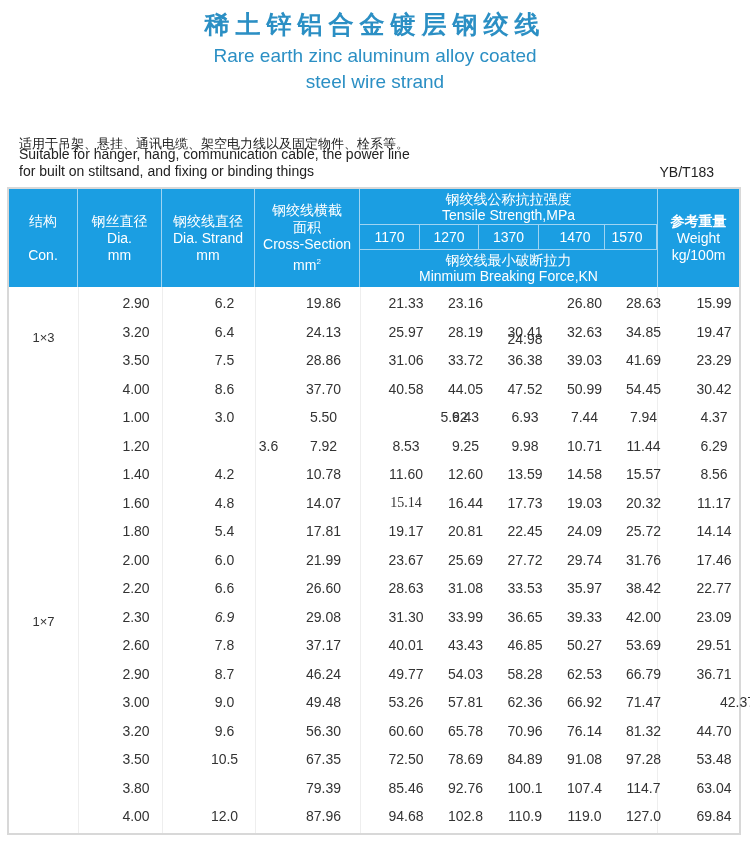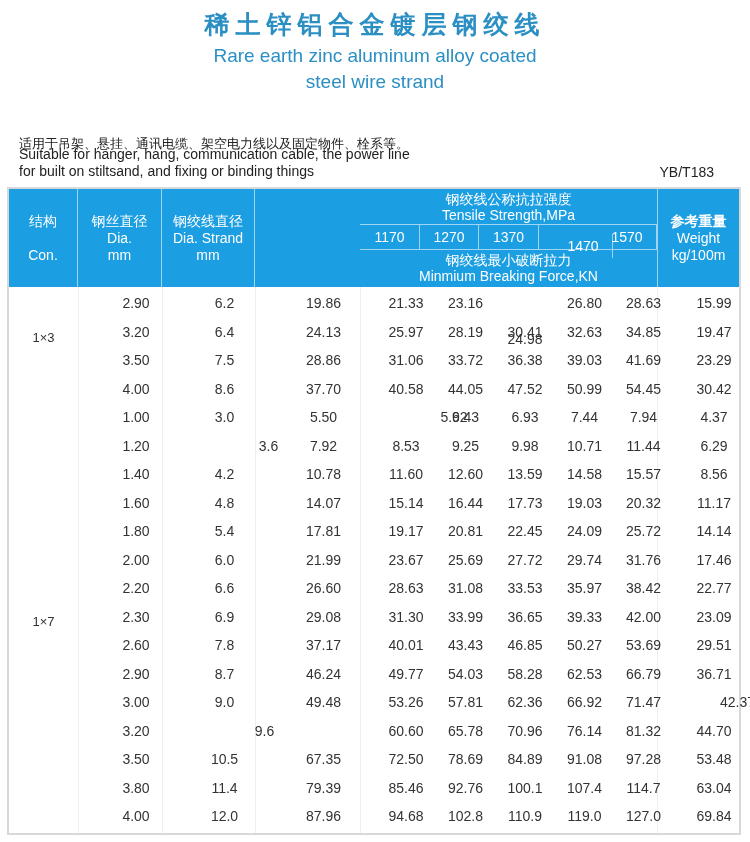--- a/index.html
+++ b/index.html
@@ -66,30 +66,36 @@
     <div class="hcell" style="left:69px;width:84px;">
       <div class="cn">钢丝直径</div>
       <div>Dia.</div>
       <div>mm</div>
     </div>
     <div class="hcell" style="left:153px;width:93px;">
       <div class="cn">钢绞线直径</div>
       <div>Dia. Strand</div>
       <div>mm</div>
     </div>
+    <div class="hcell" style="left:246px;width:105px;">
+      <div class="cn">钢绞线横截</div>
+      <div class="cn">面积</div>
+      <div>Cross-Section</div>
+      <div><span>mm</span><sup>2</sup></div>
+    </div>
     <div class="hgroup">
       <div class="top">
         <div class="cn">钢绞线公称抗拉强度</div>
         <div>Tensile Strength,MPa</div>
       </div>
       <div class="mid">
         <span style="left:0;width:60px;">1170</span>
         <span style="left:60px;width:59px;">1270</span>
         <span style="left:119px;width:60px;">1370</span>
-        <span style="left:194px;width:59px;margin-top:9px;">1470</span>
+        <span style="left:186px;width:59px;">1470</span>
         <span style="left:238px;width:59px;">1570</span>
       </div>
       <div class="bot">
         <div class="cn">钢绞线最小破断拉力</div>
         <div>Minmium Breaking Force,KN</div>
       </div>
     </div>
     <div class="hcell" style="left:648px;width:82px;border-right:none;border-left:1px solid #9fd4f2;">
       <div class="cn" style="font-weight:bold;">参考重量</div>
       <div>Weight</div>
@@ -181,21 +187,21 @@
         <span style="left: 411px; width: 59px;">12.60</span>
         <span style="left: 470px; width: 60px;">13.59</span>
         <span style="left: 530px; width: 59px;">14.58</span>
         <span style="left: 589px; width: 59px;">15.57</span>
         <span style="left: 648px; width: 82px;">8.56</span>
       </div>
       <div class="row" style="top: 201.5px;">
         <span style="left: 69px; width: 84px;">1.60</span>
         <span style="left: 153px; width: 93px;">4.8</span>
         <span style="left: 246px; width: 105px;">14.07</span>
-        <span style="left: 351px; width: 60px;">15.14</span>
+        <span style="left: 351px; width: 60px; font-family: Liberation Serif, serif;">15.14</span>
         <span style="left: 411px; width: 59px;">16.44</span>
         <span style="left: 470px; width: 60px;">17.73</span>
         <span style="left: 530px; width: 59px;">19.03</span>
         <span style="left: 589px; width: 59px;">20.32</span>
         <span style="left: 648px; width: 82px;">11.17</span>
       </div>
       <div class="row" style="top: 230px;">
         <span style="left: 69px; width: 84px;">1.80</span>
         <span style="left: 153px; width: 93px;">5.4</span>
         <span style="left: 246px; width: 105px;">17.81</span>
@@ -223,21 +229,21 @@
         <span style="left: 246px; width: 105px;">26.60</span>
         <span style="left: 351px; width: 60px;">28.63</span>
         <span style="left: 411px; width: 59px;">31.08</span>
         <span style="left: 470px; width: 60px;">33.53</span>
         <span style="left: 530px; width: 59px;">35.97</span>
         <span style="left: 589px; width: 59px;">38.42</span>
         <span style="left: 648px; width: 82px;">22.77</span>
       </div>
       <div class="row" style="top: 315.5px;">
         <span style="left: 69px; width: 84px;">2.30</span>
-        <span style="left: 153px; width: 93px;">6.9</span>
+        <span style="left: 153px; width: 93px; font-style: italic;">6.9</span>
         <span style="left: 246px; width: 105px;">29.08</span>
         <span style="left: 351px; width: 60px;">31.30</span>
         <span style="left: 411px; width: 59px;">33.99</span>
         <span style="left: 470px; width: 60px;">36.65</span>
         <span style="left: 530px; width: 59px;">39.33</span>
         <span style="left: 589px; width: 59px;">42.00</span>
         <span style="left: 648px; width: 82px;">23.09</span>
       </div>
       <div class="row" style="top: 344px;">
         <span style="left: 69px; width: 84px;">2.60</span>
@@ -267,42 +273,42 @@
         <span style="left: 246px; width: 105px;">49.48</span>
         <span style="left: 351px; width: 60px;">53.26</span>
         <span style="left: 411px; width: 59px;">57.81</span>
         <span style="left: 470px; width: 60px;">62.36</span>
         <span style="left: 530px; width: 59px;">66.92</span>
         <span style="left: 589px; width: 59px;">71.47</span>
         <span style="left: 648px; width: 82px; text-align: right;">42.37</span>
       </div>
       <div class="row" style="top: 429.5px;">
         <span style="left: 69px; width: 84px;">3.20</span>
-        <span style="left: 153px; width: 93px; margin-left: 40px;">9.6</span>
+        <span style="left: 153px; width: 93px;">9.6</span>
+        <span style="left: 246px; width: 105px;">56.30</span>
         <span style="left: 351px; width: 60px;">60.60</span>
         <span style="left: 411px; width: 59px;">65.78</span>
         <span style="left: 470px; width: 60px;">70.96</span>
         <span style="left: 530px; width: 59px;">76.14</span>
         <span style="left: 589px; width: 59px;">81.32</span>
         <span style="left: 648px; width: 82px;">44.70</span>
       </div>
       <div class="row" style="top: 458px;">
         <span style="left: 69px; width: 84px;">3.50</span>
         <span style="left: 153px; width: 93px;">10.5</span>
         <span style="left: 246px; width: 105px;">67.35</span>
         <span style="left: 351px; width: 60px;">72.50</span>
         <span style="left: 411px; width: 59px;">78.69</span>
         <span style="left: 470px; width: 60px;">84.89</span>
         <span style="left: 530px; width: 59px;">91.08</span>
         <span style="left: 589px; width: 59px;">97.28</span>
         <span style="left: 648px; width: 82px;">53.48</span>
       </div>
       <div class="row" style="top: 486.5px;">
         <span style="left: 69px; width: 84px;">3.80</span>
-        <span style="left: 153px; width: 93px;">11.4</span>
         <span style="left: 246px; width: 105px;">79.39</span>
         <span style="left: 351px; width: 60px;">85.46</span>
         <span style="left: 411px; width: 59px;">92.76</span>
         <span style="left: 470px; width: 60px;">100.1</span>
         <span style="left: 530px; width: 59px;">107.4</span>
         <span style="left: 589px; width: 59px;">114.7</span>
         <span style="left: 648px; width: 82px;">63.04</span>
       </div>
       <div class="row" style="top: 515px;">
         <span style="left: 69px; width: 84px;">4.00</span>

